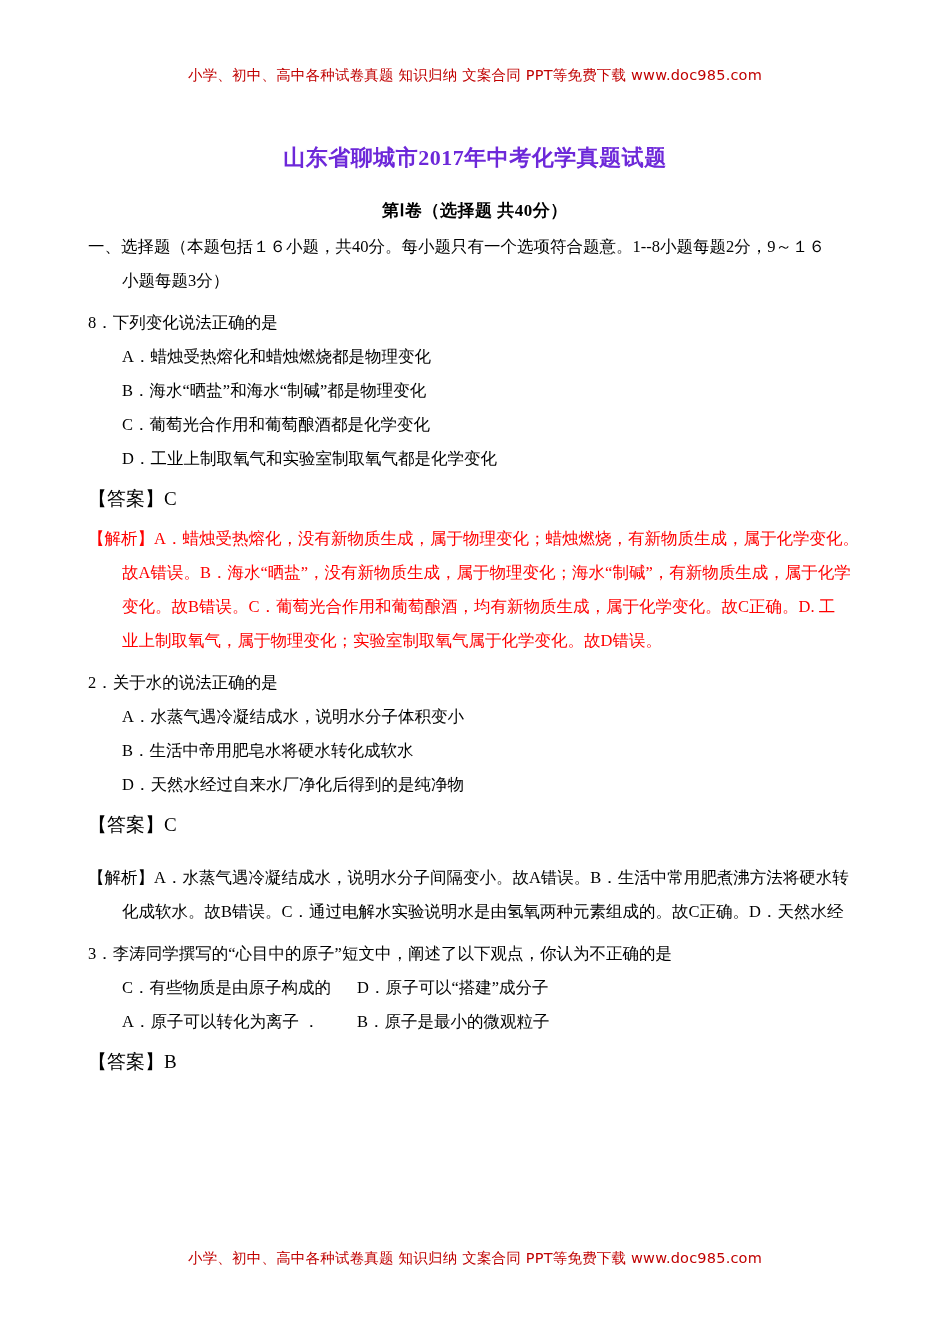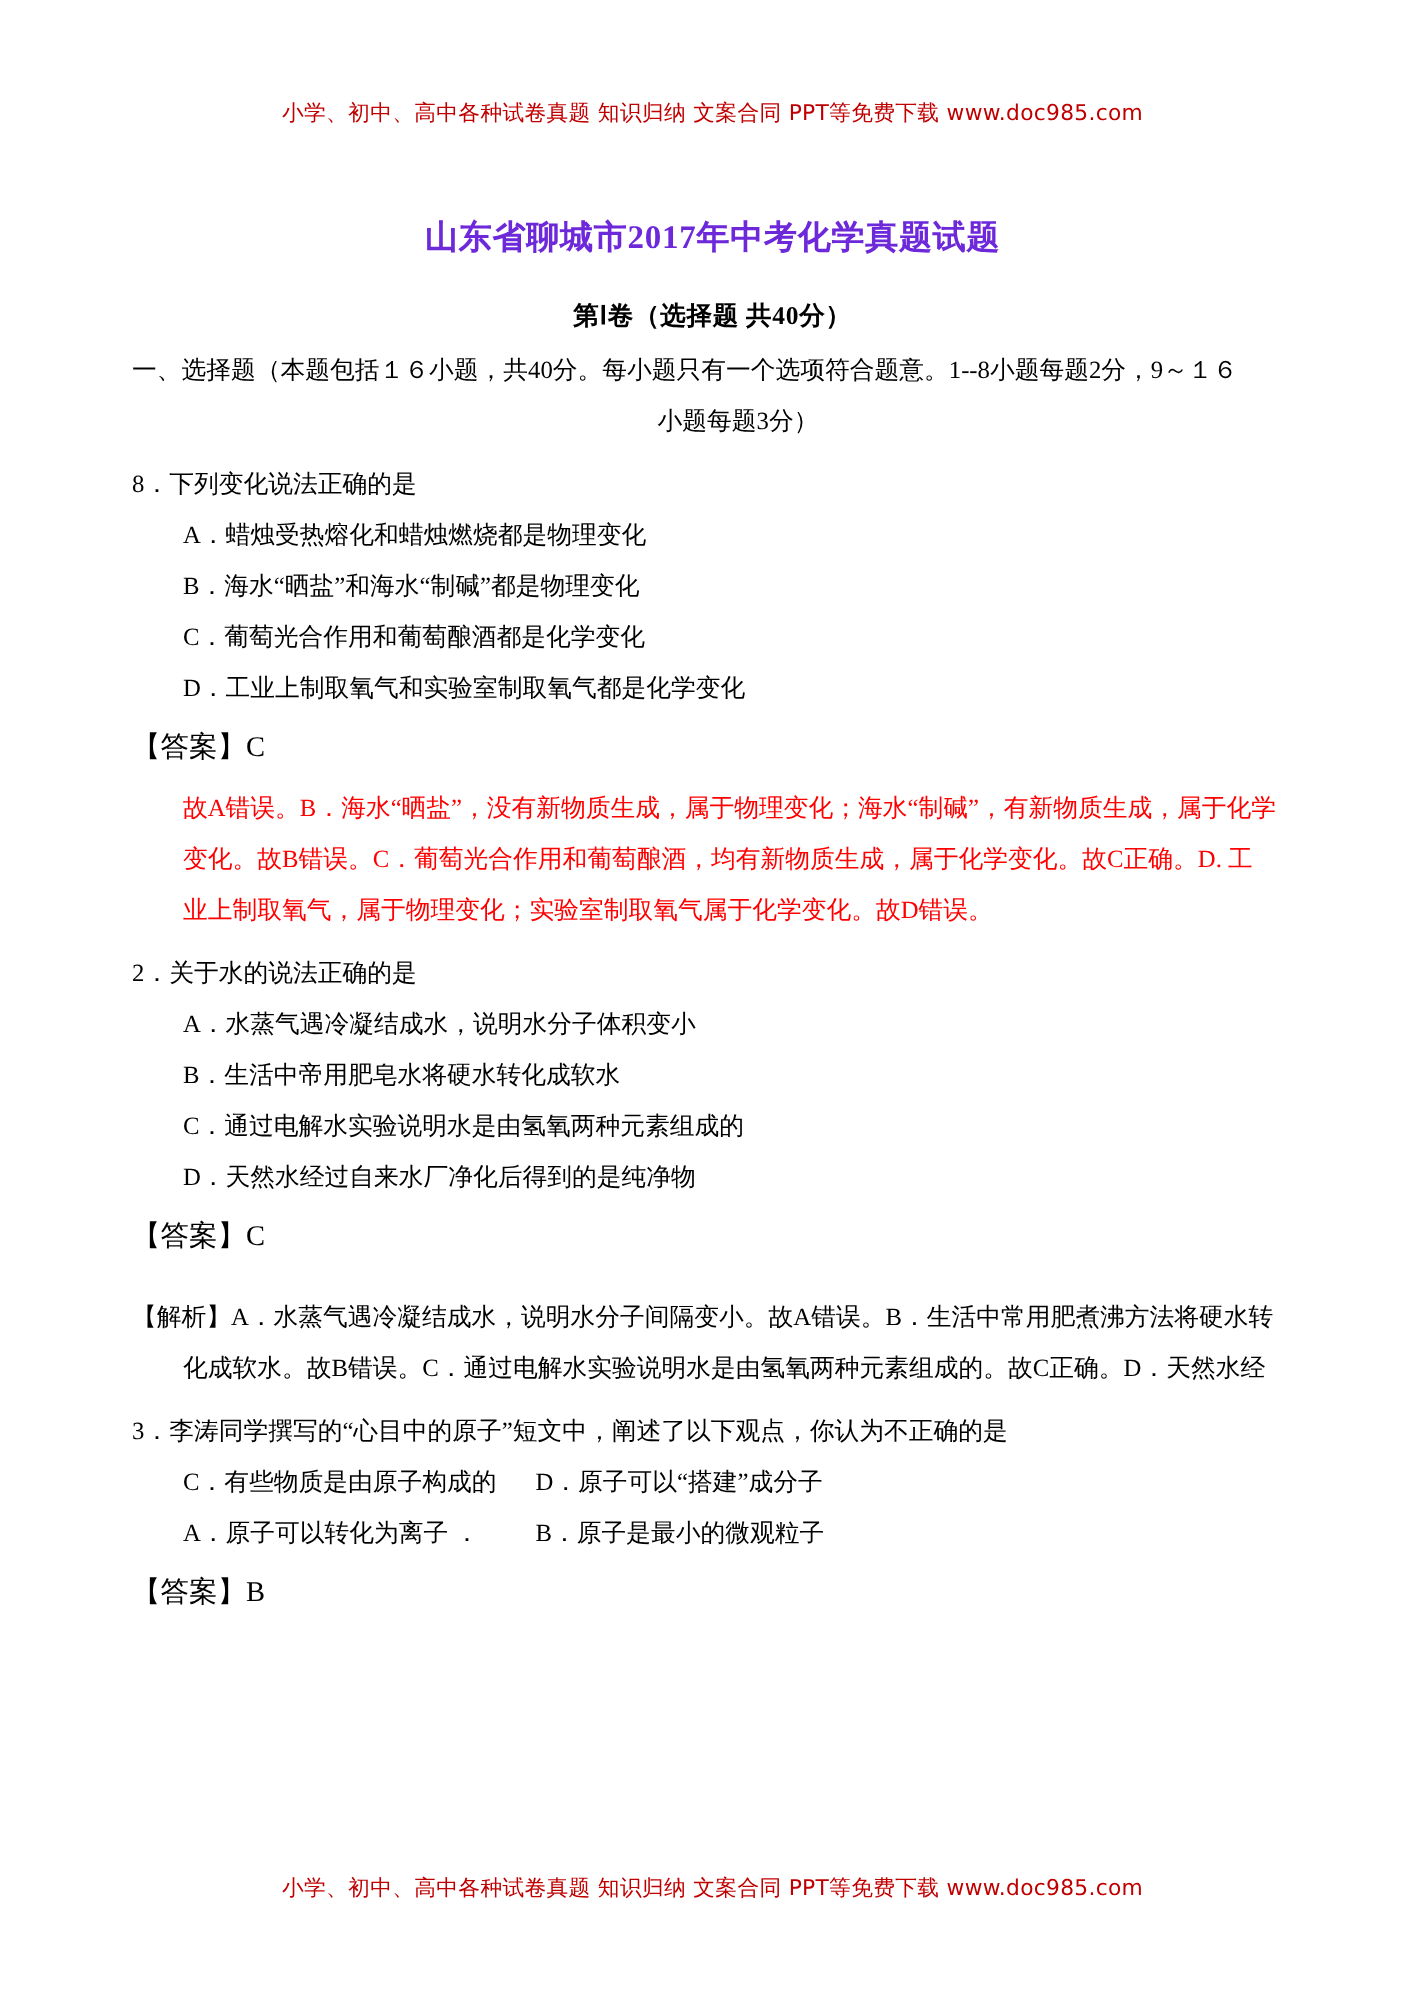--- a/index.html
+++ b/index.html
@@ -62,21 +62,20 @@
     margin-top: 8px;
     white-space: pre-wrap;
   }
   .mono {
     font-family: "Liberation Mono", monospace;
     font-size: 15.5px;
     letter-spacing: 0.5px;
   }
   .indent1 {
     padding-left: 34px;
-    text-align: center;
   }
   .indent-choice {
     padding-left: 34px;
   }
   .tight {
     margin-top: 0;
   }
   .answer {
     font-size: 19px;
     line-height: 34px;
@@ -128,29 +127,29 @@
   <div class="line">一、选择题（本题包括１６小题，共40分。每小题只有一个选项符合题意。1--8小题每题2分，9～１６</div>
   <div class="line tight indent1">小题每题3分）</div>
 
   <div class="line">8．下列变化说法正确的是</div>
   <div class="line tight indent-choice">A．蜡烛受热熔化和蜡烛燃烧都是物理变化</div>
   <div class="line tight indent-choice">B．海水“晒盐”和海水“制碱”都是物理变化</div>
   <div class="line tight indent-choice">C．葡萄光合作用和葡萄酿酒都是化学变化</div>
   <div class="line tight indent-choice">D．工业上制取氧气和实验室制取氧气都是化学变化</div>
   <div class="answer">【答案】C</div>
   <div class="explain-red">
+    <span class="blk">【解析】A．蜡烛受热熔化，没有新物质生成，属于物理变化；蜡烛燃烧，有新物质生成，属于化学变化。</span>
     <span class="ind">故A错误。B．海水“晒盐”，没有新物质生成，属于物理变化；海水“制碱”，有新物质生成，属于化学</span>
     <span class="ind">变化。故B错误。C．葡萄光合作用和葡萄酿酒，均有新物质生成，属于化学变化。故C正确。D. 工</span>
     <span class="ind">业上制取氧气，属于物理变化；实验室制取氧气属于化学变化。故D错误。</span>
   </div>
 
   <div class="line">2．关于水的说法正确的是</div>
   <div class="line tight indent-choice">A．水蒸气遇冷凝结成水，说明水分子体积变小</div>
   <div class="line tight indent-choice">B．生活中帝用肥皂水将硬水转化成软水</div>
-  <div class="line tight indent-choice">C．通过电解水实验说明水是由氢氧两种元素组成的</div>
   <div class="line tight indent-choice">D．天然水经过自来水厂净化后得到的是纯净物</div>
   <div class="answer">【答案】C</div>
   <div class="explain-black">
     <span class="blk">【解析】A．水蒸气遇冷凝结成水，说明水分子间隔变小。故A错误。B．生活中常用肥煮沸方法将硬水转</span>
     <span class="ind">化成软水。故B错误。C．通过电解水实验说明水是由氢氧两种元素组成的。故C正确。D．天然水经</span>
   </div>
 
   <div class="line">3．李涛同学撰写的“心目中的原子”短文中，阐述了以下观点，你认为不正确的是</div>
   <div class="choice-row">
     <span class="c-a">C．有些物质是由原子构成的</span>

